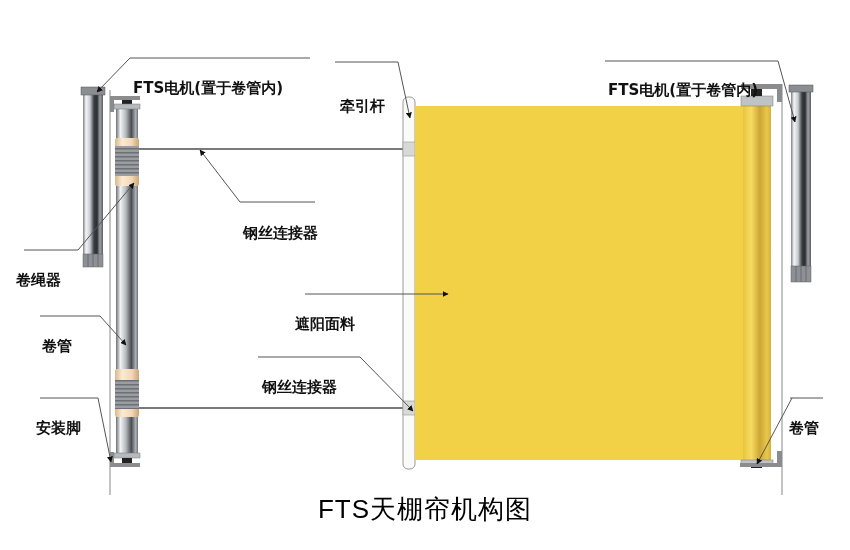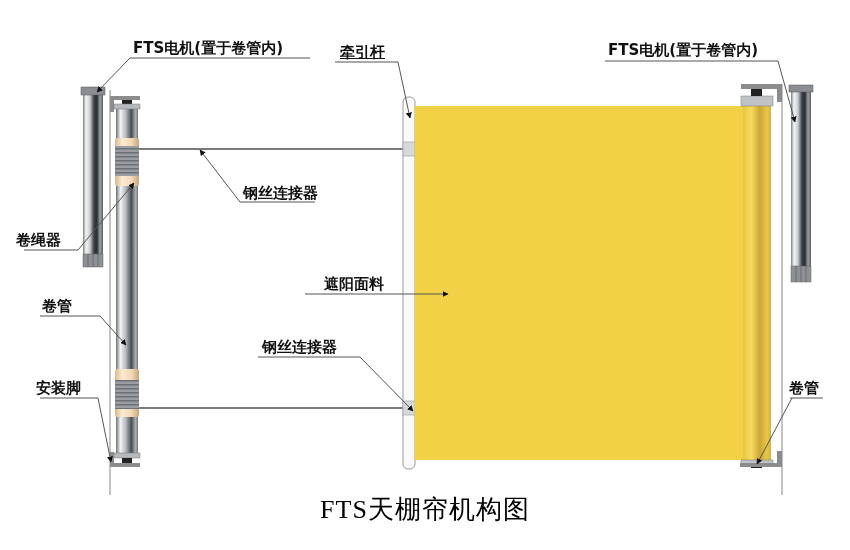--- a/index.html
+++ b/index.html
@@ -1,24 +1,24 @@
 <!DOCTYPE html>
 <html><head>
 <meta charset="utf-8">
 <style>
   html, body { margin: 0; padding: 0; background: #ffffff; }
   body { width: 850px; height: 550px; position: relative; overflow: hidden; font-family: "DejaVu Sans", sans-serif; }
   #diagram { position: absolute; left: 0; top: 0; width: 850px; height: 550px; }
   .label {
     position: absolute; font-family: "DejaVu Sans", sans-serif; font-weight: bold;
-    font-size: 15px; color: #111; white-space: nowrap; line-height: 18px;
+    font-size: 15px; color: #111; white-space: nowrap; line-height: 18px; margin-top: 40px;
   }
   .title {
     position: absolute; left: 0; width: 850px; top: 492px; text-align: center;
-    font-family: Liberation Serif, serif; font-size: 26px; color: #000; letter-spacing: 1px;
+    font-family: Liberation Sans, sans-serif; font-size: 26px; color: #000; letter-spacing: 1px;
   }
 </style>
 </head>
 <body>
 
 <svg id="diagram" viewBox="0 0 850 550" xmlns="http://www.w3.org/2000/svg">
   <defs>
     <linearGradient id="tubeGrad" x1="0" x2="1" y1="0" y2="0">
       <stop offset="0" stop-color="#7c8085"></stop>
       <stop offset="0.15" stop-color="#f4f5f6"></stop>
@@ -148,23 +148,23 @@
 
     <line x1="605" y1="61" x2="778" y2="61"></line>
     <line x1="778" y1="61" x2="795" y2="122" marker-end="url(#arrow)"></line>
 
     <line x1="790" y1="398" x2="823" y2="398"></line>
     <line x1="792" y1="398" x2="757" y2="464" marker-end="url(#arrow)"></line>
   </g>
 </svg>
 
 <div class="label" style="left:133px; top:39px;">FTS电机(置于卷管内)</div>
-<div class="label" style="left:340px; top:43px;text-decoration:underline;">牵引杆</div>
+<div class="label" style="left:340px; top:57px;">牵引杆</div>
 <div class="label" style="left:608px; top:41px;">FTS电机(置于卷管内)</div>
 <div class="label" style="left:243px; top:184px;">钢丝连接器</div>
 <div class="label" style="left:16px; top:231px;">卷绳器</div>
-<div class="label" style="left:324px; top:275px;">遮阳面料</div>
+<div class="label" style="left:295px; top:275px;">遮阳面料</div>
 <div class="label" style="left:42px; top:297px;">卷管</div>
 <div class="label" style="left:262px; top:338px;">钢丝连接器</div>
 <div class="label" style="left:36px; top:379px;">安装脚</div>
 <div class="label" style="left:789px; top:379px;">卷管</div>
 
 <div class="title">FTS天棚帘机构图</div>
 
 </body></html>

